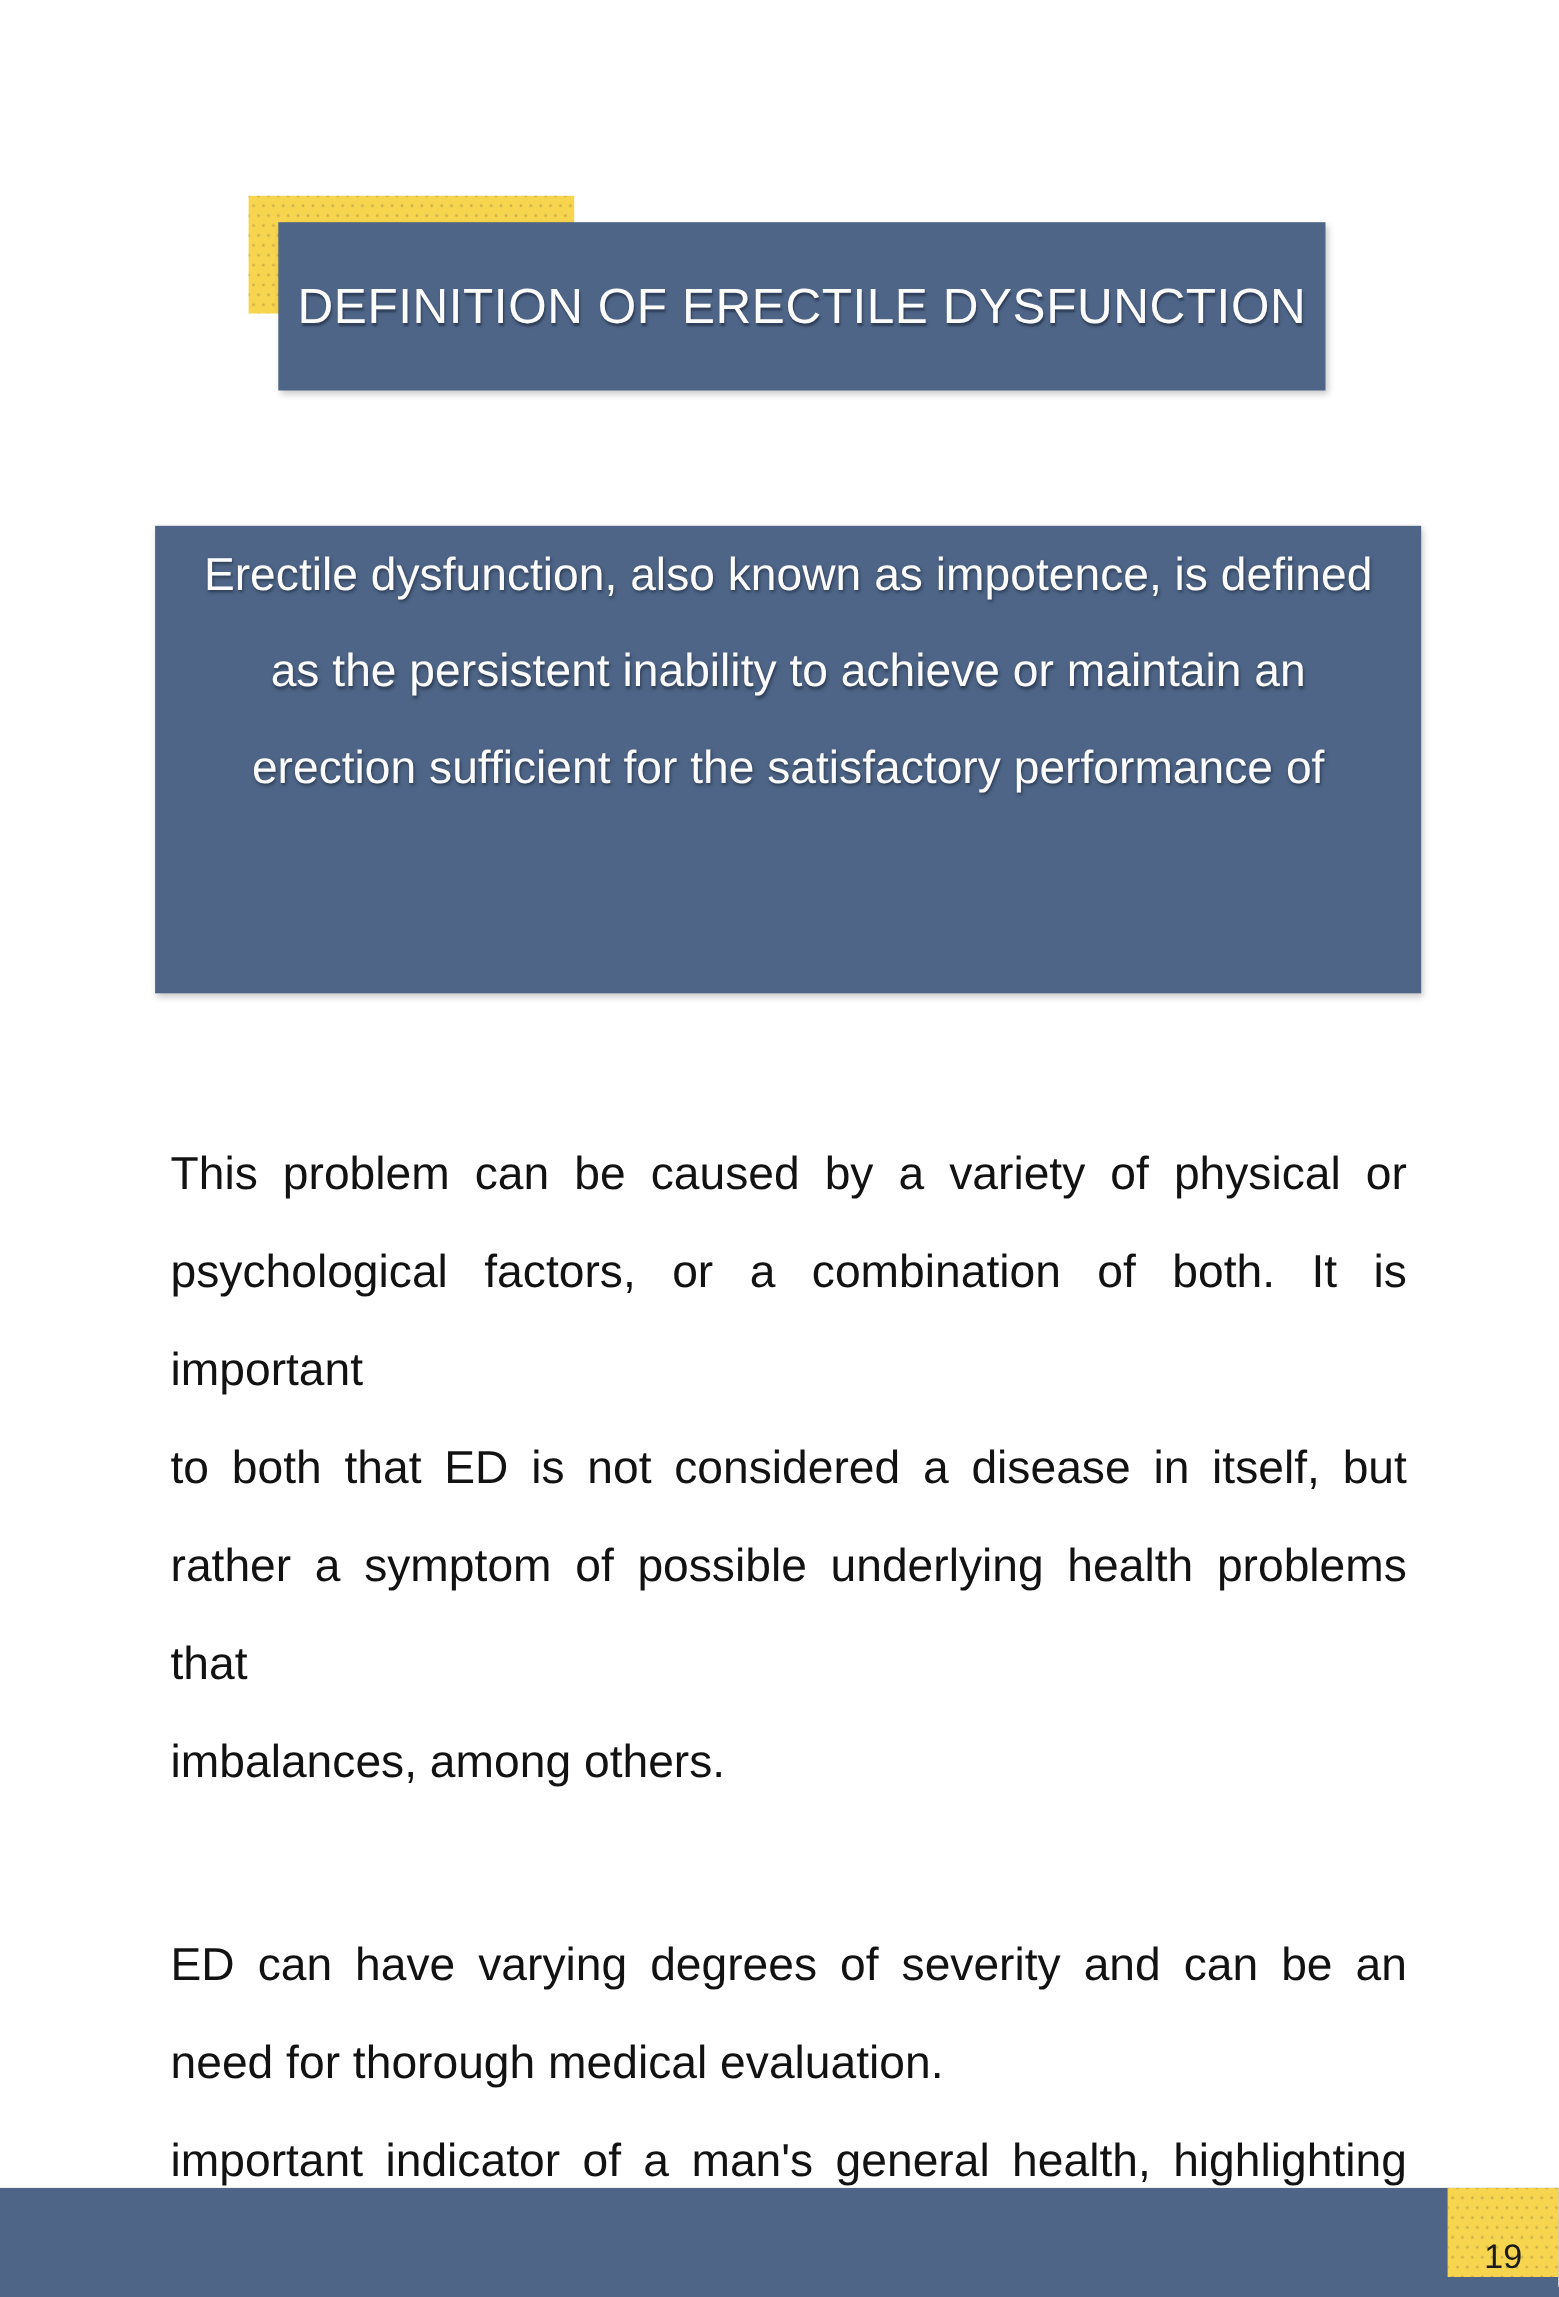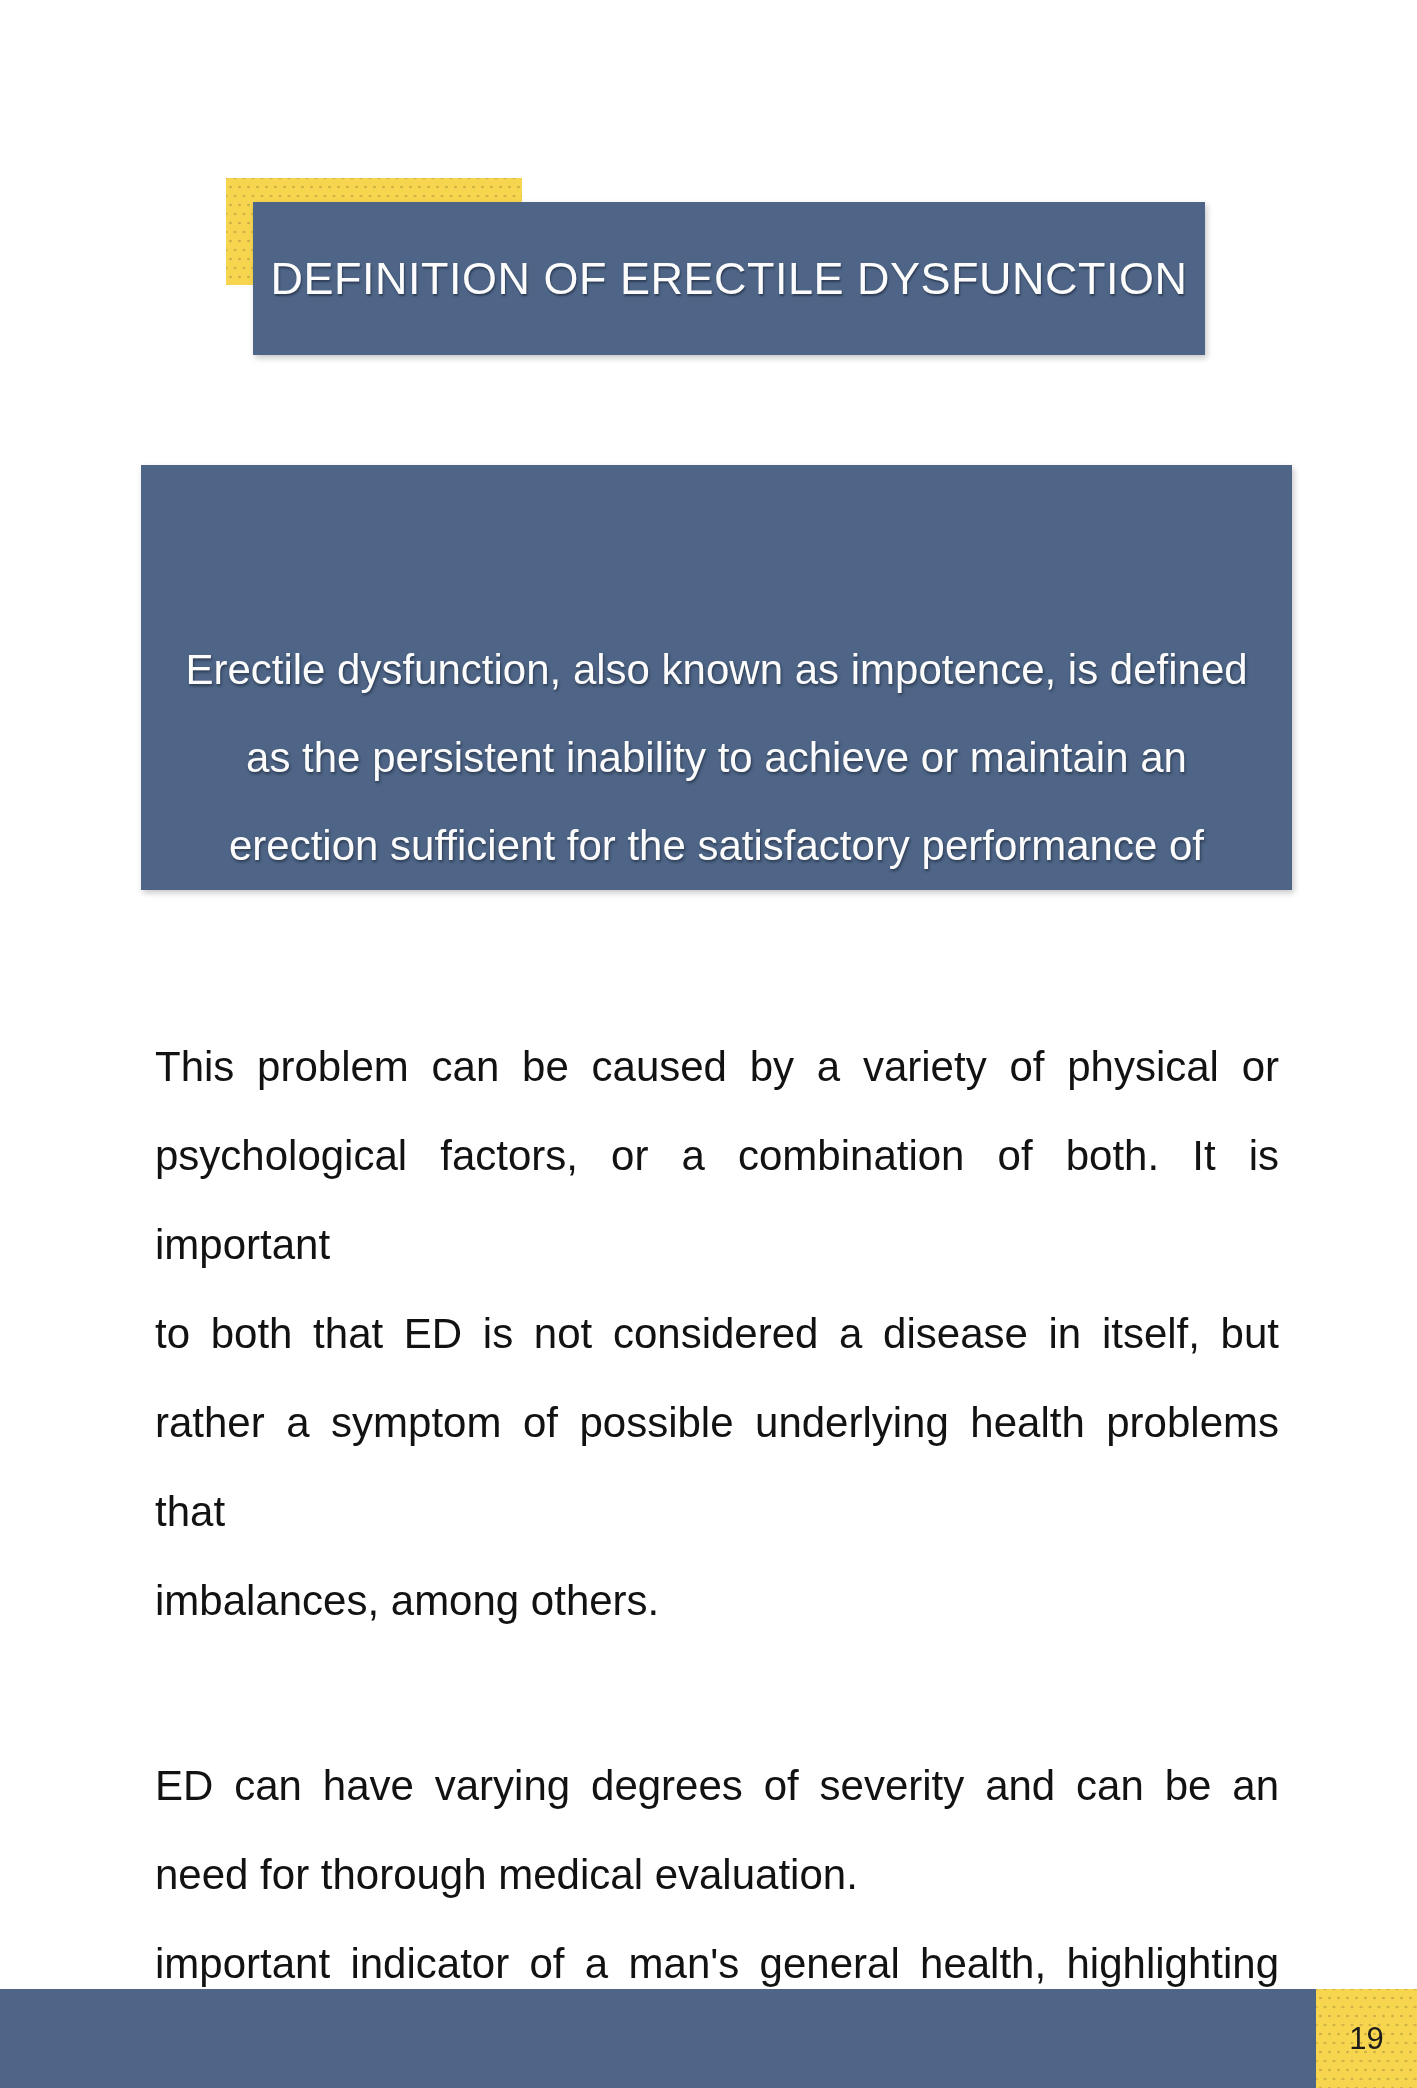--- a/index.html
+++ b/index.html
@@ -48,27 +48,27 @@
     font-weight: normal;
     letter-spacing: 0.5px;
     color: var(--text-white, #FCFCFC);
     text-shadow: 1px 2px 2px rgba(22, 30, 48, 0.55);
     white-space: nowrap;
   }
 
   .definition-box {
     position: absolute;
     left: 141px;
-    top: 465px;
+    top: 478px;
     width: 1151px;
     height: 425px;
     background-color: var(--slate-blue, #4E6587);
     display: flex;
     flex-direction: column;
-    justify-content: flex-end;
+    justify-content: flex-start;
     text-align: center;
     box-shadow: 2px 3px 6px rgba(0, 0, 0, 0.22);
   }
   .definition-box .def-line {
     font-size: 42px;
     line-height: 88px;
     color: var(--text-white, #FCFCFC);
     text-shadow: 1px 2px 3px rgba(15, 22, 34, 0.55);
     white-space: nowrap;
   }
@@ -99,24 +99,24 @@
     bottom: 0;
     width: 1417px;
     height: 99px;
     background-color: var(--slate-blue, #4E6587);
   }
   .page-number-box {
     position: absolute;
     right: 0;
     top: 0;
     width: 101px;
-    height: 99px;
+    height: 81px;
     background-color: var(--accent-yellow, #F7D54F);
     display: flex;
-    align-items: center;
+    align-items: flex-end;
     justify-content: center;
   }
   .page-number {
     font-size: 31px;
     color: #1b1b1b;
   }
 </style>
 </head>
 <body>
 

